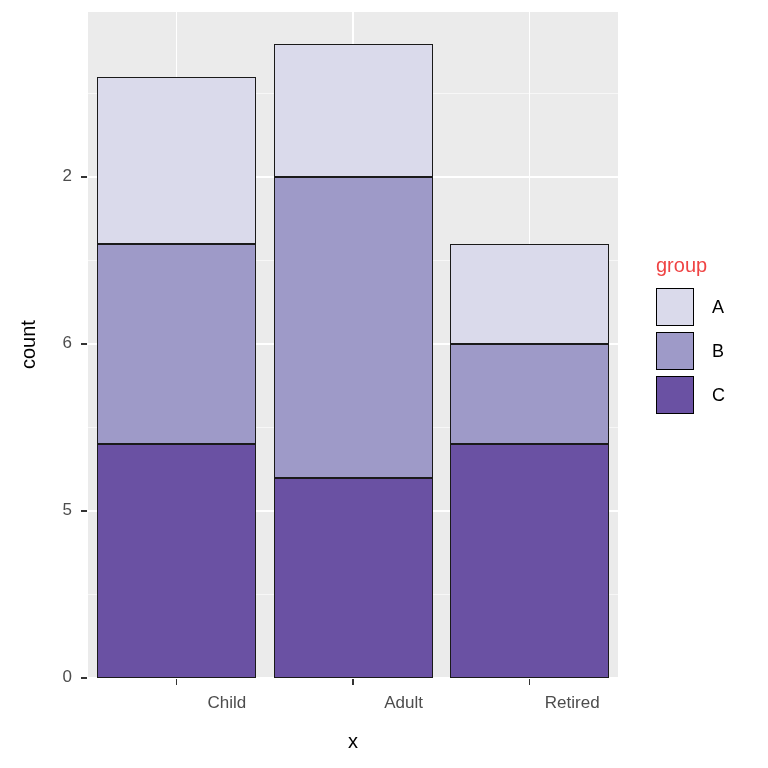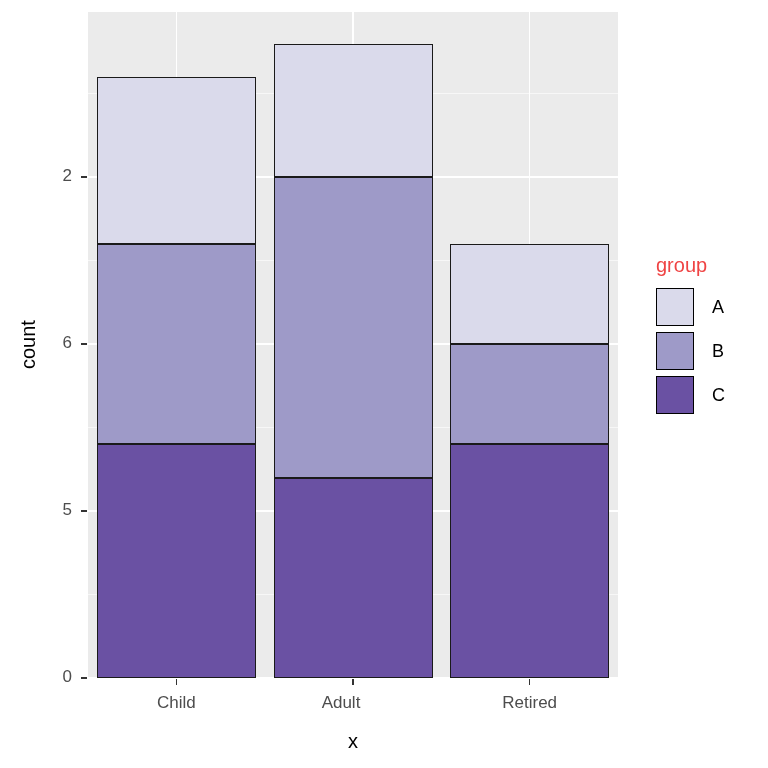--- a/index.html
+++ b/index.html
@@ -60,21 +60,21 @@
     height: 1.5px;
     background: #333333;
   }
 
   
   .xtick-label {
     position: absolute;
     top: 693px;
     font-size: 17px;
     color: #4d4d4d;
-    text-align: center;
+    text-align: right;
     white-space: nowrap;
   }
   .xtick-mark {
     position: absolute;
     top: 679px;
     width: 1.5px;
     height: 6px;
     background: #333333;
   }
 
@@ -201,21 +201,21 @@
           <div class="bar-seg" style="top: 432.316px; height: 233.684px; background: rgb(106, 81, 163); border-color: rgb(26, 26, 26);"></div>
           <div class="bar-seg" style="top: 332.165px; height: 100.15px; background: rgb(158, 154, 200); border-color: rgb(26, 26, 26);"></div>
           <div class="bar-seg" style="top: 232.015px; height: 100.15px; background: rgb(218, 218, 235); border-color: rgb(26, 26, 26);"></div>
         </div>
       </div>
   </div>
 
   <div id="xtick-layer">
       <div class="xtick-label" style="left: 106.333px; width: 140px;">Child</div>
       <div class="xtick-mark" style="left: 175.583px;"></div>
-      <div class="xtick-label" style="left: 271px; width: 140px;">Adult</div>
+      <div class="xtick-label" style="left: 283px; width: 140px;">Adult</div>
       <div class="xtick-mark" style="left: 352.25px;"></div>
       <div class="xtick-label" style="left: 459.667px; width: 140px;">Retired</div>
       <div class="xtick-mark" style="left: 528.917px;"></div>
     </div>
 
   <div class="axis-title-x">x</div>
 
   <div id="legend">
     <div id="legend-title">group</div>
     <div id="legend-rows">

